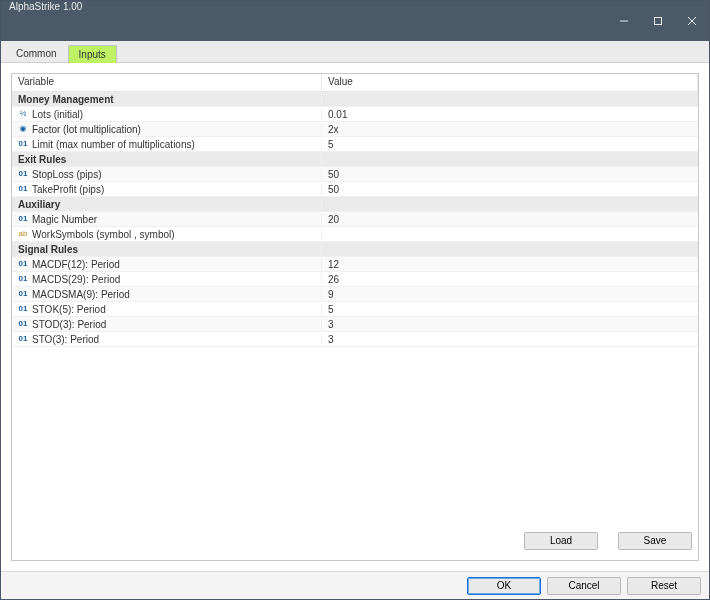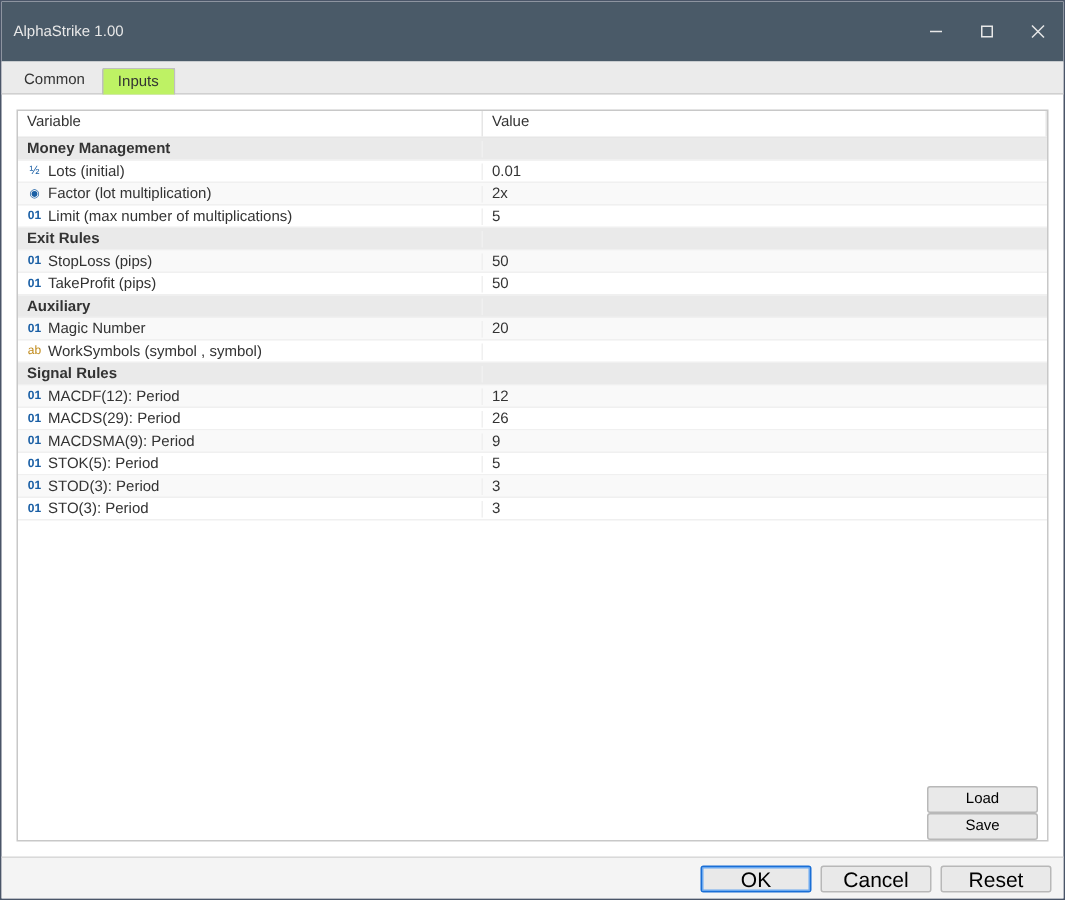--- a/index.html
+++ b/index.html
@@ -1,17 +1,17 @@
 <!DOCTYPE html>
 <html><head>
 <meta charset="utf-8">
 <style>
 *{box-sizing:border-box;margin:0;padding:0;font-family:"Segoe UI",Tahoma,sans-serif;font-size:10px}
 body{background:#fff;width:710px;height:600px;overflow:hidden;display:flex;flex-direction:column;border:1px solid #4a5568}
-.titlebar{height:40px;background:#4a5a68;display:flex;align-items:center;justify-content:space-between;padding:0 0 0 8px;color:#e8e8e8}
+.titlebar{height:40px;background:#4a5a68;display:flex;align-items:flex-start;justify-content:space-between;padding:0 0 0 8px;color:#e8e8e8}
 .titlebar-title{font-size:10px}
 .titlebar-controls{display:flex;height:100%}
 .tb-btn{width:34px;height:100%;display:flex;align-items:center;justify-content:center;color:#e8e8e8;cursor:default}
 .tb-btn svg{width:10px;height:10px}
 .tabbar{height:22px;background:#ebebeb;display:flex;align-items:flex-end;padding:2px 4px 0 4px;border-bottom:1px solid #d0d0d0}
 .tab{padding:3px 10px;font-size:10px;color:#333;border:1px solid transparent;border-bottom:none;cursor:default}
 .tab.active{background:#bef264;border-color:#bfbfbf;border-radius:2px 2px 0 0;position:relative;top:1px}
 .content{flex:1;padding:10px;display:flex;flex-direction:column}
 .tablewrap{flex:1;border:1px solid #c8c8c8;background:#fff;position:relative;display:flex;flex-direction:column}
 .table-header{display:flex;height:18px;background:#fff;border-bottom:1px solid #e6e6e6}
@@ -22,24 +22,24 @@
 .row{display:flex;height:15px;align-items:center;border-bottom:1px solid #f0f0f0}
 .row.group{background:#eaeaea;font-weight:700}
 .row.item.alt{background:#f9f9f9}
 .cell-var{width:310px;padding:0 6px;display:flex;align-items:center;gap:4px;font-size:10px;color:#333;border-right:1px solid #f0f0f0}
 .cell-val{flex:1;padding:0 6px;font-size:10px;color:#333}
 .icon{width:10px;height:10px;display:inline-flex;align-items:center;justify-content:center;font-size:8px;line-height:1}
 .icon.num{color:#1a5fa5;font-weight:bold}
 .icon.half{color:#1a5fa5}
 .icon.dot{color:#1a5fa5}
 .icon.str{color:#c08a1a}
-.side-buttons{position:absolute;right:6px;bottom:0;display:flex;flex-direction:column;gap:0}
+.side-buttons{position:absolute;right:6px;bottom:10px;display:flex;flex-direction:row;gap:20px}
 .side-btn{width:74px;height:18px;background:#e9e9e9;border:1px solid #b8b8b8;font-size:10px;text-align:center;line-height:16px;border-radius:2px;cursor:default}
 .footer{height:28px;border-top:1px solid #d9d9d9;background:#f4f4f4;display:flex;align-items:center;justify-content:flex-end;gap:6px;padding:0 8px}
-.footer-btn{width:74px;height:18px;background:#e9e9e9;border:1px solid #b8b8b8;font-size:14px;text-align:center;line-height:16px;border-radius:2px;cursor:default}
+.footer-btn{width:74px;height:18px;background:#e9e9e9;border:1px solid #b8b8b8;font-size:10px;text-align:center;line-height:16px;border-radius:2px;cursor:default}
 .footer-btn.primary{border-color:#1a6fd6;box-shadow:inset 0 0 0 1px #6aa8f0}
 </style>
 </head>
 <body>
 
 <div class="titlebar">
   <span class="titlebar-title">AlphaStrike 1.00</span>
   <div class="titlebar-controls">
     <div class="tb-btn">
         <svg viewBox="0 0 10 10">

